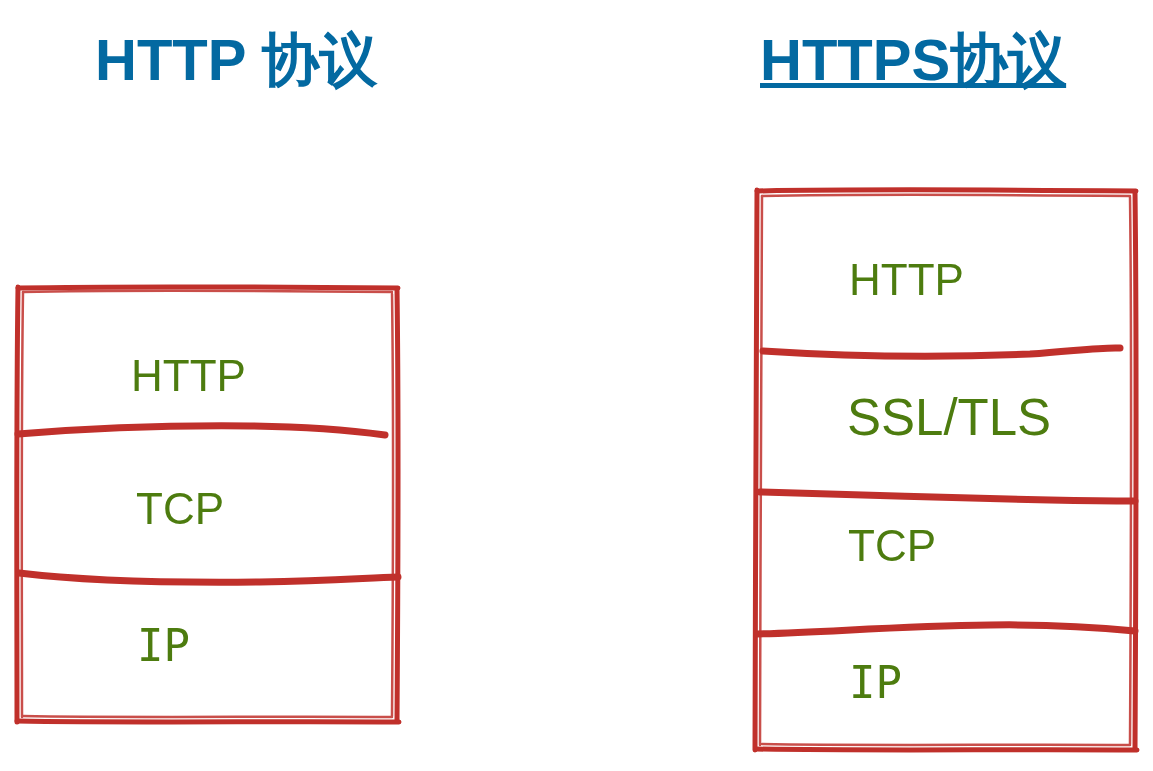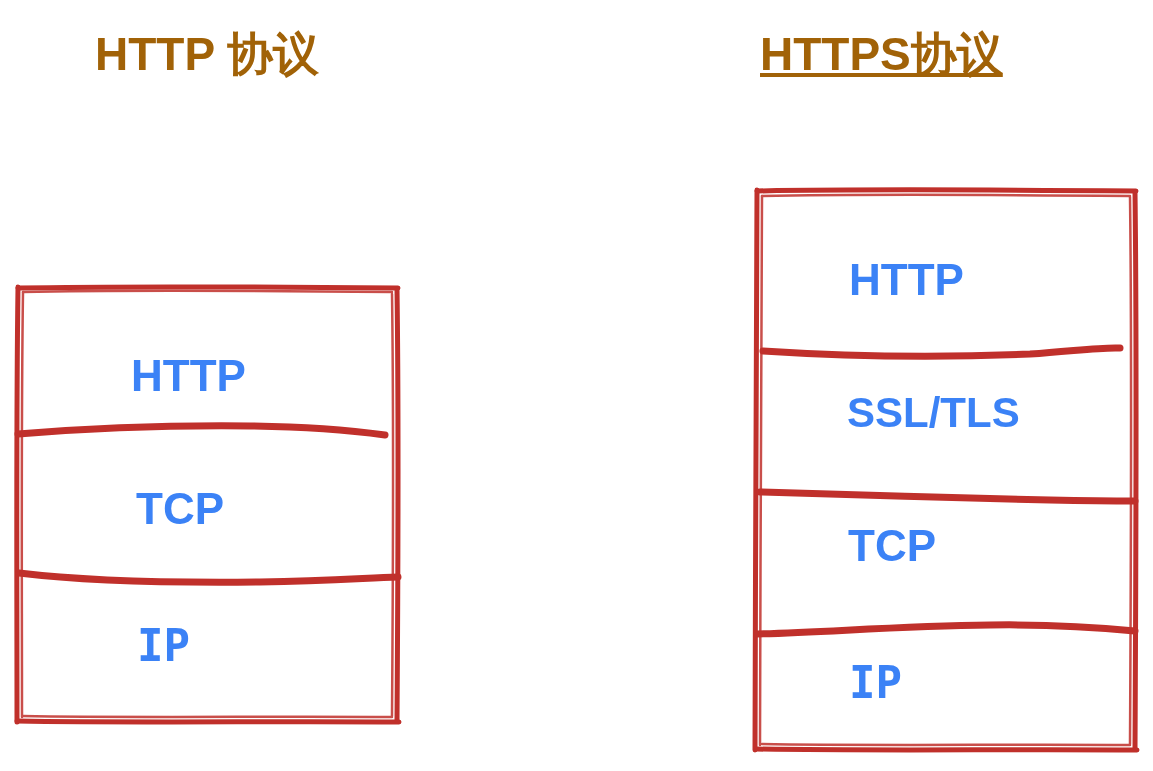--- a/index.html
+++ b/index.html
@@ -33,51 +33,51 @@
     width: 1153px;
     height: 771px;
     pointer-events: none;
   }
 
   
   .title {
     position: absolute;
     font-family: "Liberation Sans", sans-serif;
     font-weight: bold;
-    font-size: 46px;
+    font-size: 58px;
     line-height: 1;
     letter-spacing: 0px;
     white-space: pre;
-    color: #a16207;
+    color: #0369a1;
   }
   #title-left  { left: 95px;  top: 31px; }
   #title-right { left: 760px; top: 31px; text-decoration: underline; }
 
   .layer-label {
     position: absolute;
     line-height: 1;
     white-space: pre;
-    color: #3b82f6;
+    color: #4d7c0f;
     font-family: "Liberation Sans", sans-serif;
-    font-weight: bold;
+    font-weight: normal;
     font-size: 44px;
   }
   .layer-label.mono {
     font-family: "DejaVu Sans Mono", "Liberation Mono", monospace;
     font-size: 44px;
   }
 
   
   #lbl-l-0 { left: 131px; top: 354px; }
   #lbl-l-1 { left: 136px; top: 487px; }
   #lbl-l-2 { left: 137px; top: 624px; }
 
   
   #lbl-r-0 { left: 849px; top: 258px; }
-  #lbl-r-1 { left: 847px; top: 392px; font-size: 42px; }
+  #lbl-r-1 { left: 847px; top: 392px; font-size: 51px; }
   #lbl-r-2 { left: 848px; top: 524px; }
   #lbl-r-3 { left: 849px; top: 661px; }
 </style>
 </head>
 <body>
 
 <div id="canvas">
 
   <svg id="sketch" viewBox="0 0 1153 771" xmlns="http://www.w3.org/2000/svg">
 

